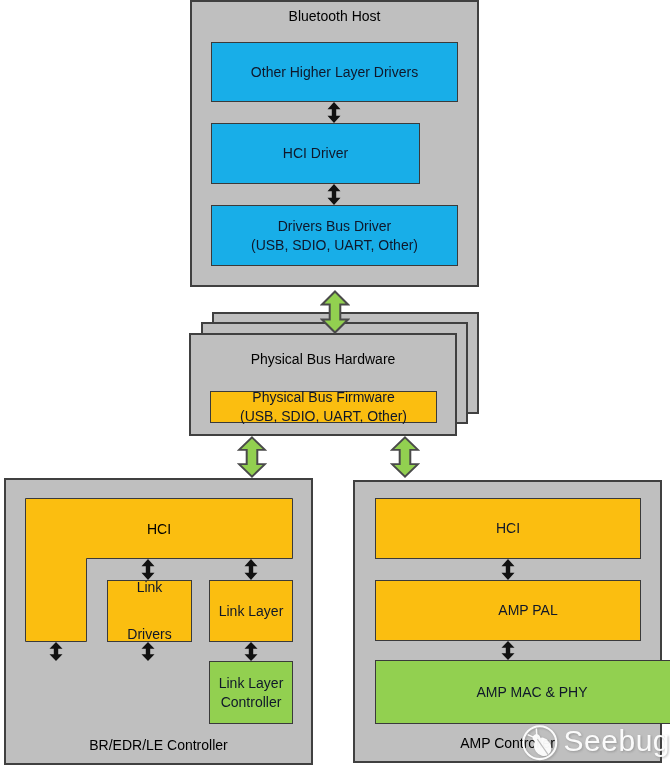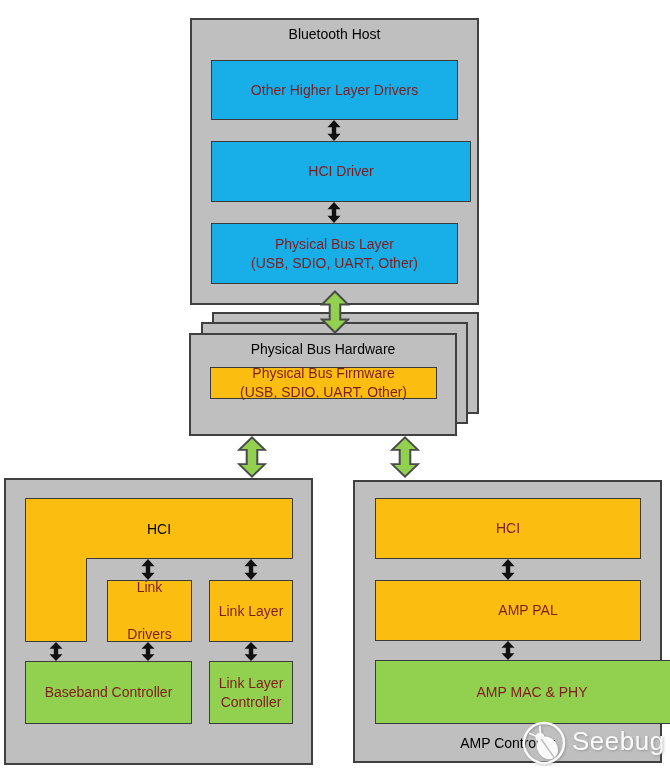--- a/index.html
+++ b/index.html
@@ -9,21 +9,21 @@
     color:#000; overflow:hidden; background:#ffffff;
   }
   .panel {
     position:absolute; box-sizing:border-box;
     background:#BFBFBF; border:2px solid #404040;
   }
   .box {
     position:absolute; box-sizing:border-box;
     border:1px solid #3A3A3A;
     display:flex; flex-direction:column; align-items:center; justify-content:center;
-    text-align:center; font-size:14px; line-height:19px; color:#7f1d1d;
+    text-align:center; font-size:14px; line-height:19px; color:#0f172a;
   }
   .blue   { background:#18AEE8; }
   .orange { background:#FBBE10; }
   .green  { background:#92D050; }
   .panel-title {
     position:absolute; left:0; right:0; text-align:center;
     font-size:14px; color:#000;
   }
   .arrow { position:absolute; display:block; }
   .hci-l-label {
@@ -31,59 +31,59 @@
     font-size:14px;
   }
   .watermark {
     position:absolute; left:520px; top:712px; width:150px; height:58px;
     display:flex; align-items:center;
     filter: drop-shadow(1px 1px 1px rgba(100,100,100,0.45));
     pointer-events:none;
   }
   .watermark-text {
     margin-left:4px;
-    font-size:26px; letter-spacing:0.5px;
+    font-size:30px; letter-spacing:0.5px;
     color:rgba(255,255,255,0.95);
   }
 </style>
 </head>
 <body>
 
 <div class="canvas">
 
-  <div class="panel" style="left:190px; top:18px; width:289px; height:287px;">
+  <div class="panel" style="left:190px; top:0; width:289px; height:287px;">
     <div class="panel-title" style="top:6px;">Bluetooth Host</div>
 
     <div class="box blue" style="left:19px; top:40px; width:247px; height:60px;">
       <span>Other Higher Layer Drivers</span>
     </div>
 
     <svg class="arrow" style="left:134px; top:100px;" width="16" height="21" viewBox="0 0 16 20" preserveAspectRatio="none">
       <path d="M8 0 L14.5 7 H10.2 V13 H14.5 L8 20 L1.5 13 H5.8 V7 H1.5 Z" fill="#111"></path>
     </svg>
 
-    <div class="box blue" style="left:19px; top:121px; width:260px; height:61px;">
+    <div class="box blue" style="left:19px; top:121px; width:209px; height:61px;">
       <span>HCI Driver</span>
     </div>
 
     <svg class="arrow" style="left:134px; top:182px;" width="16" height="21" viewBox="0 0 16 20" preserveAspectRatio="none">
       <path d="M8 0 L14.5 7 H10.2 V13 H14.5 L8 20 L1.5 13 H5.8 V7 H1.5 Z" fill="#111"></path>
     </svg>
 
     <div class="box blue" style="left:19px; top:203px; width:247px; height:61px;">
-      <span>Physical Bus Layer</span>
+      <span>Drivers Bus Driver</span>
       <span>(USB, SDIO, UART, Other)</span>
     </div>
   </div>
 
   <div class="panel" style="left:212px; top:312px; width:267px; height:102px;"></div>
   <div class="panel" style="left:201px; top:322px; width:267px; height:102px;"></div>
   <div class="panel" style="left:189px; top:333px; width:268px; height:103px;">
-    <div class="panel-title" style="top:6px;">Physical Bus Hardware</div>
-    <div class="box orange" style="left:19px; top:32px; width:227px; height:32px;">
+    <div class="panel-title" style="top:16px;">Physical Bus Hardware</div>
+    <div class="box orange" style="left:19px; top:56px; width:227px; height:32px;">
       <span>Physical Bus Firmware</span>
       <span>(USB, SDIO, UART, Other)</span>
     </div>
   </div>
 
   <svg class="arrow" style="left:320px; top:290px;" width="30" height="44" viewBox="0 0 30 44">
     <path d="M15 1.5 L28 14.5 H20.3 V29.5 H28 L15 42.5 L2 29.5 H9.7 V14.5 H2 Z" fill="#92D050" stroke="#4A4A4A" stroke-width="2"></path>
   </svg>
   <svg class="arrow" style="left:237px; top:436px;" width="30" height="42" viewBox="0 0 30 44" preserveAspectRatio="none">
     <path d="M15 1.5 L28 14.5 H20.3 V29.5 H28 L15 42.5 L2 29.5 H9.7 V14.5 H2 Z" fill="#92D050" stroke="#4A4A4A" stroke-width="2"></path>
@@ -117,28 +117,26 @@
     <svg class="arrow" style="left:42px; top:162px;" width="16" height="19" viewBox="0 0 16 20" preserveAspectRatio="none">
       <path d="M8 0 L14.5 7 H10.2 V13 H14.5 L8 20 L1.5 13 H5.8 V7 H1.5 Z" fill="#111"></path>
     </svg>
     <svg class="arrow" style="left:134px; top:162px;" width="16" height="19" viewBox="0 0 16 20" preserveAspectRatio="none">
       <path d="M8 0 L14.5 7 H10.2 V13 H14.5 L8 20 L1.5 13 H5.8 V7 H1.5 Z" fill="#111"></path>
     </svg>
     <svg class="arrow" style="left:237px; top:162px;" width="16" height="19" viewBox="0 0 16 20" preserveAspectRatio="none">
       <path d="M8 0 L14.5 7 H10.2 V13 H14.5 L8 20 L1.5 13 H5.8 V7 H1.5 Z" fill="#111"></path>
     </svg>
 
-    <div class="box green" style="left:19px; top:181px; width:167px; height:63px;">
-      <span>Baseband Controller</span>
-    </div>
     <div class="box green" style="left:203px; top:181px; width:84px; height:63px;">
       <span>Link Layer</span>
       <span>Controller</span>
     </div>
 
+    <div class="panel-title" style="bottom:10px;">BR/EDR/LE Controller</div>
   </div>
 
   <div class="panel" style="left:353px; top:480px; width:309px; height:283px;">
 
     <div class="box orange" style="left:20px; top:16px; width:266px; height:61px;">
       <span>HCI</span>
     </div>
 
     <svg class="arrow" style="left:145px; top:77px;" width="16" height="21" viewBox="0 0 16 20" preserveAspectRatio="none">
       <path d="M8 0 L14.5 7 H10.2 V13 H14.5 L8 20 L1.5 13 H5.8 V7 H1.5 Z" fill="#111"></path>

